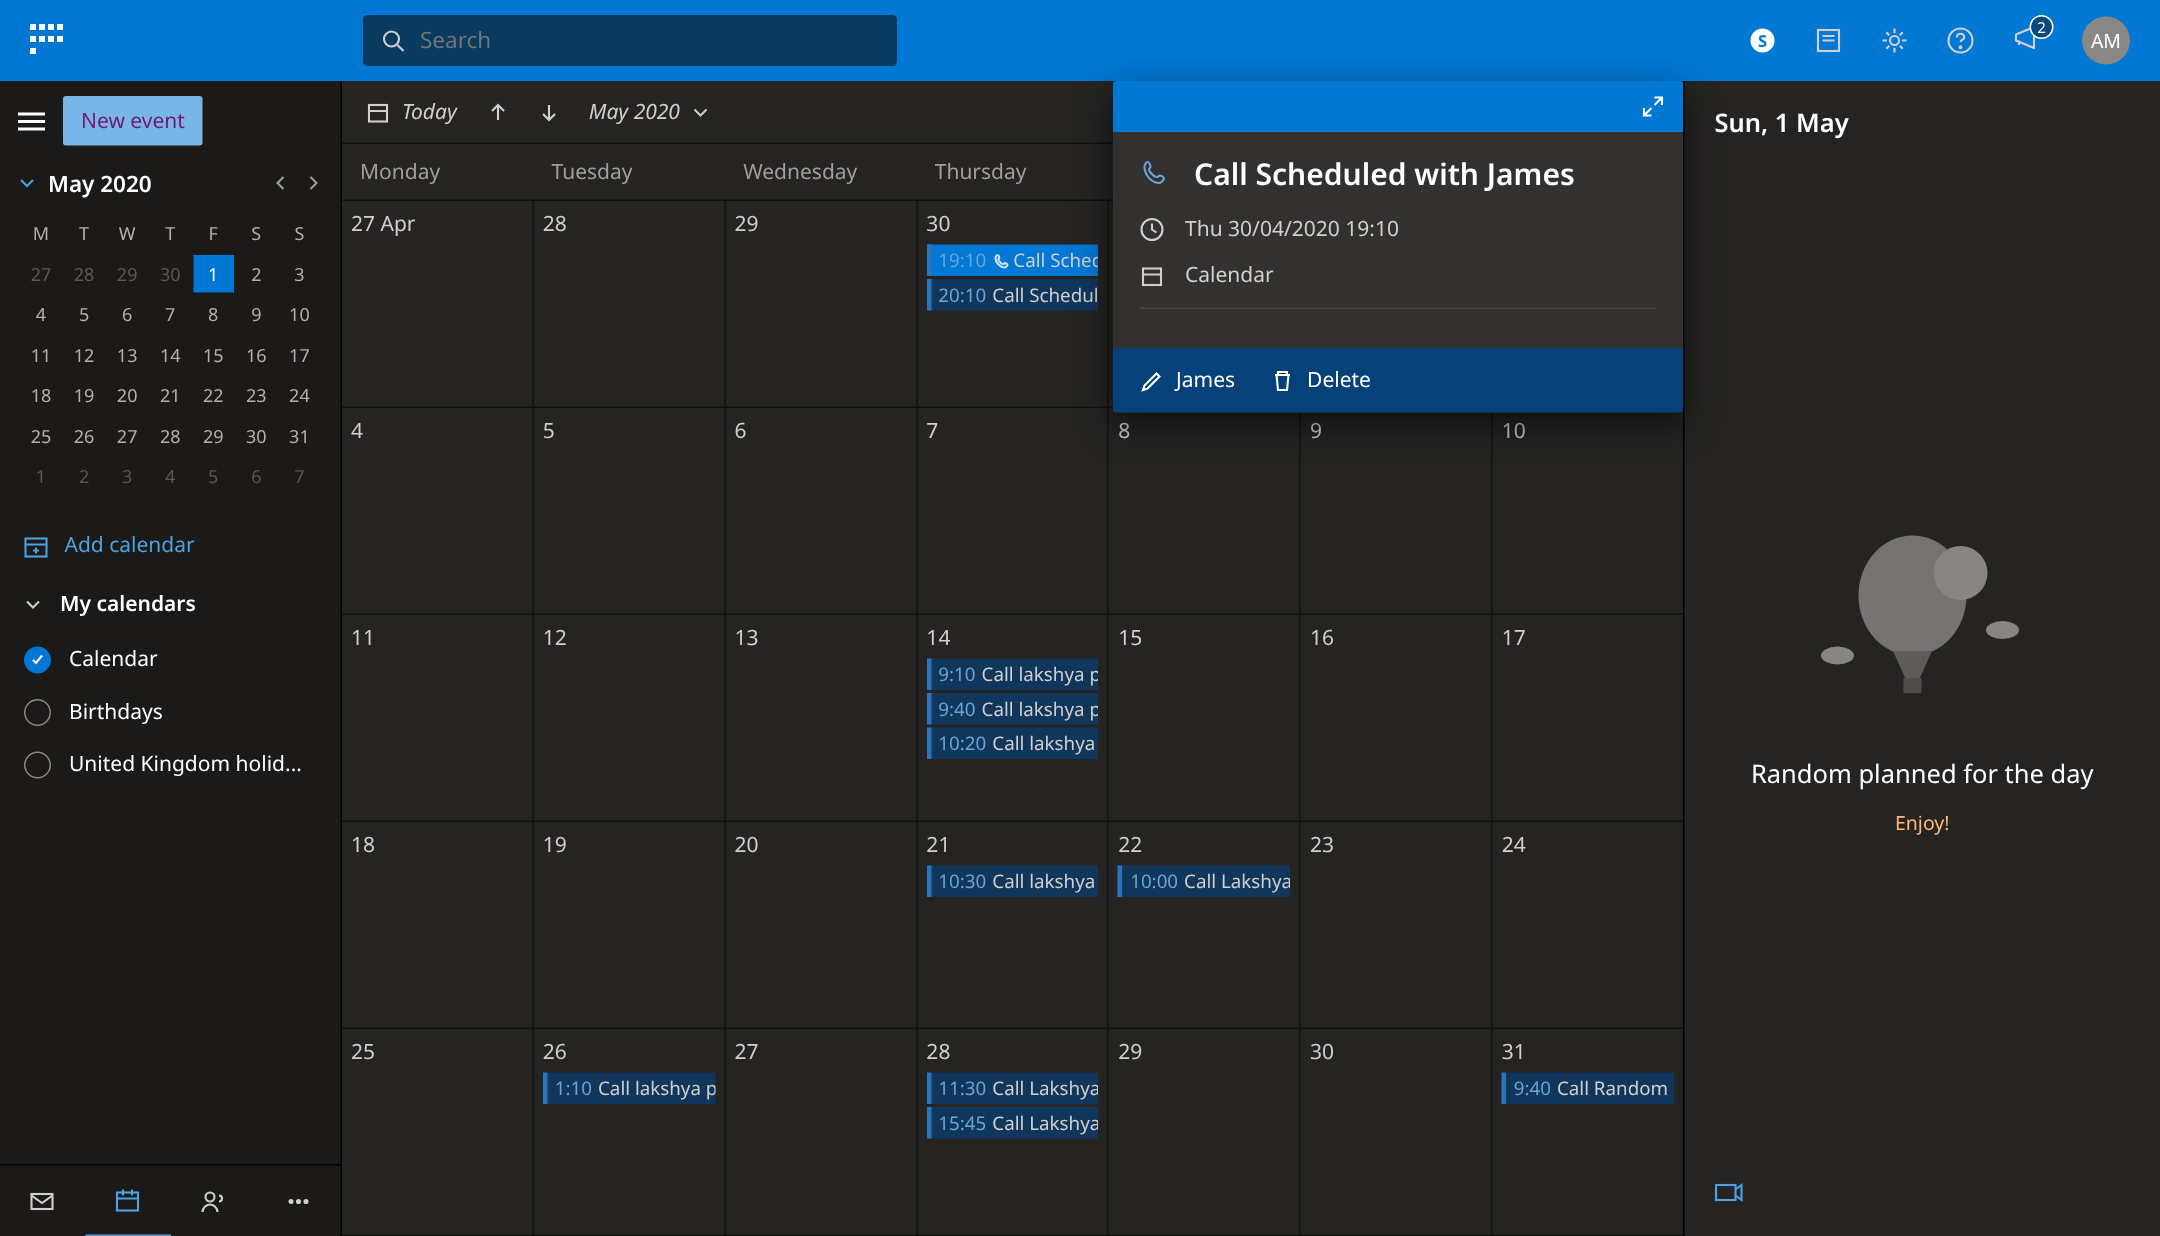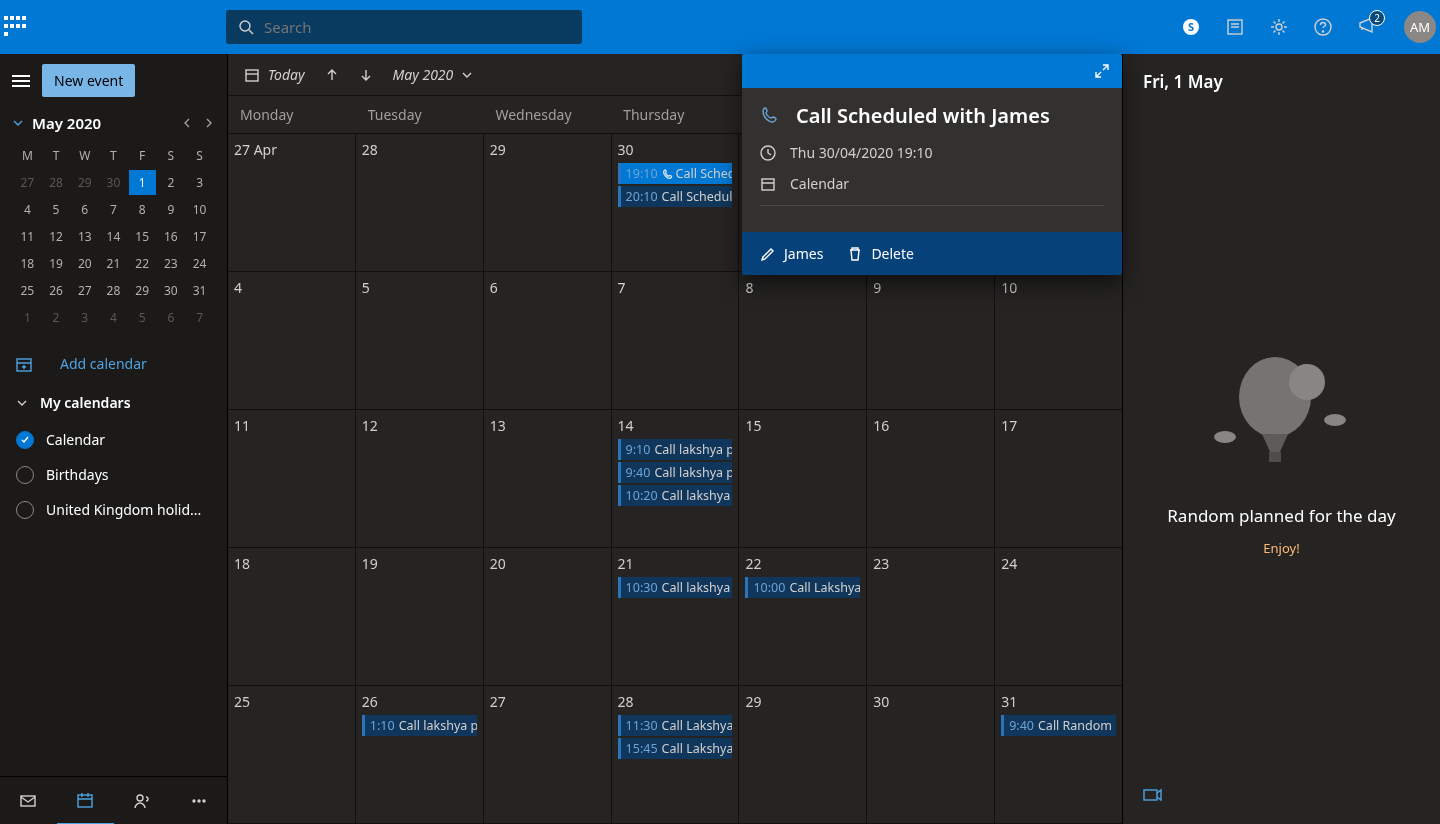--- a/index.html
+++ b/index.html
@@ -1,45 +1,45 @@
 <!DOCTYPE html>
 <html><head>
 <meta charset="utf-8">
 <style>
 *{box-sizing:border-box;margin:0;padding:0;font-family:"Segoe UI",system-ui,sans-serif;}
 html,body{width:1440px;height:824px;overflow:hidden;background:#1b1a19;color:#fff;}
 
-.topbar{height:54px;background:#0078d4;display:flex;align-items:center;padding:0 4px;}
+.topbar{height:54px;background:#0078d4;display:flex;align-items:center;padding:0 20px;}
 .waffle{width:22px;height:22px;display:flex;flex-wrap:wrap;gap:2px;cursor:pointer;margin-right:200px;}
 .waffle span{width:4px;height:4px;background:#fff;}
 .search{width:356px;height:34px;background:#093a5f;border-radius:3px;display:flex;align-items:center;padding:0 12px;}
 .search svg{margin-right:10px;}
 .search input{background:transparent;border:none;outline:none;color:#cde6f7;font-size:15px;}
 .top-right{margin-left:auto;display:flex;align-items:center;gap:26px;}
 .top-right svg{cursor:pointer;}
 .notif-btn{position:relative;cursor:pointer;}
 .notif-badge{position:absolute;top:-6px;right:-7px;background:#0a4a7a;border:1px solid #fff;border-radius:50%;width:16px;height:16px;font-size:10px;display:flex;align-items:center;justify-content:center;}
 .avatar{width:32px;height:32px;border-radius:50%;background:#8a8886;display:flex;align-items:center;justify-content:center;font-size:13px;color:#fff;}
 
 .app{display:flex;height:770px;}
 .sidebar{width:228px;background:#1b1a19;display:flex;flex-direction:column;border-right:1px solid #000;}
 .side-head{display:flex;align-items:center;padding:10px 12px;gap:12px;}
 .hamburger{cursor:pointer;}
 .hamburger div{width:18px;height:2px;background:#fff;margin:3px 0;}
-.newbtn{background:#79b6e8;color:#000000;border:none;padding:7px 12px;font-size:14px;border-radius:2px;cursor:pointer;}
+.newbtn{background:#79b6e8;color:#701a75;border:none;padding:7px 12px;font-size:14px;border-radius:2px;cursor:pointer;}
 .mini-cal{padding:6px 12px 12px;}
 .mini-head{display:flex;align-items:center;gap:8px;font-size:15px;font-weight:600;margin-bottom:8px;}
 .mini-head .fill{flex:1;}
 .mini-arrow{cursor:pointer;}
 .mini-table{width:100%;font-size:12px;color:#b3b0ad;table-layout:fixed;}
 .mini-table th{font-weight:400;color:#b3b0ad;padding:4px 0;}
 .mini-table td{text-align:center;padding:4px 0;cursor:pointer;}
 .mini-table td.today{background:#0078d4;color:#fff;}
 .mini-table td.dim{color:#5a5755;}
-.side-link{display:flex;align-items:center;gap:28px;padding:10px 16px;color:#4da3e2;font-size:14px;cursor:pointer;}
+.side-link{display:flex;align-items:center;gap:11px;padding:10px 16px;color:#4da3e2;font-size:14px;cursor:pointer;}
 .side-sec{display:flex;align-items:center;gap:12px;padding:10px 16px;font-size:14px;font-weight:600;cursor:pointer;}
 .cal-item{display:flex;align-items:center;gap:12px;padding:8px 16px 8px 16px;font-size:14px;cursor:pointer;}
 .tick{width:18px;height:18px;border-radius:50%;border:1.5px solid #8a8886;display:flex;align-items:center;justify-content:center;}
 .tick.on{background:#0078d4;border-color:#0078d4;}
 .sidebar-bottom{margin-top:auto;height:48px;display:flex;align-items:center;justify-content:space-around;border-top:1px solid #000;}
 .sidebar-bottom .ic{cursor:pointer;height:48px;flex:1;display:flex;align-items:center;justify-content:center;}
 .sidebar-bottom .ic.active{border-bottom:2px solid #4da3e2;color:#4da3e2;}
 
 .main{flex:1;background:#252423;display:flex;flex-direction:column;position:relative;}
 .toolbar{height:42px;border-bottom:1px solid #11100f;display:flex;align-items:center;padding:0 16px;gap:20px;font-size:14px;color:#d2d0ce;font-style:italic;}
@@ -427,21 +427,21 @@
           <svg width="16" height="16" style="stroke:#fff">
               <path d="M3 4h10M5 4V2h6v2M4 4l1 10h6l1-10"></path>
             </svg>
           <span>Delete</span>
         </div>
       </div>
     </div>
   </div>
 
   <div class="agenda">
-    <h3>Fri, 1 May</h3>
+    <h3>Sun, 1 May</h3>
     <div class="empty">
       <svg class="balloon" viewBox="0 0 150 150">
         <ellipse cx="68" cy="55" rx="36" ry="40" fill="#8a8886" stroke="none"></ellipse>
         <circle cx="100" cy="40" r="18" fill="#a19f9d" stroke="none"></circle>
         <path d="M55 92 L81 92 L72 112 L64 112 Z" fill="#6c6a68" stroke="none"></path>
         <rect x="62" y="110" width="12" height="10" fill="#5a5755" stroke="none"></rect>
         <ellipse cx="18" cy="95" rx="11" ry="6" fill="#a19f9d" stroke="none"></ellipse>
         <ellipse cx="128" cy="78" rx="11" ry="6" fill="#a19f9d" stroke="none"></ellipse>
       </svg>
       <div style="font-size:17px">Random planned for the day</div>

